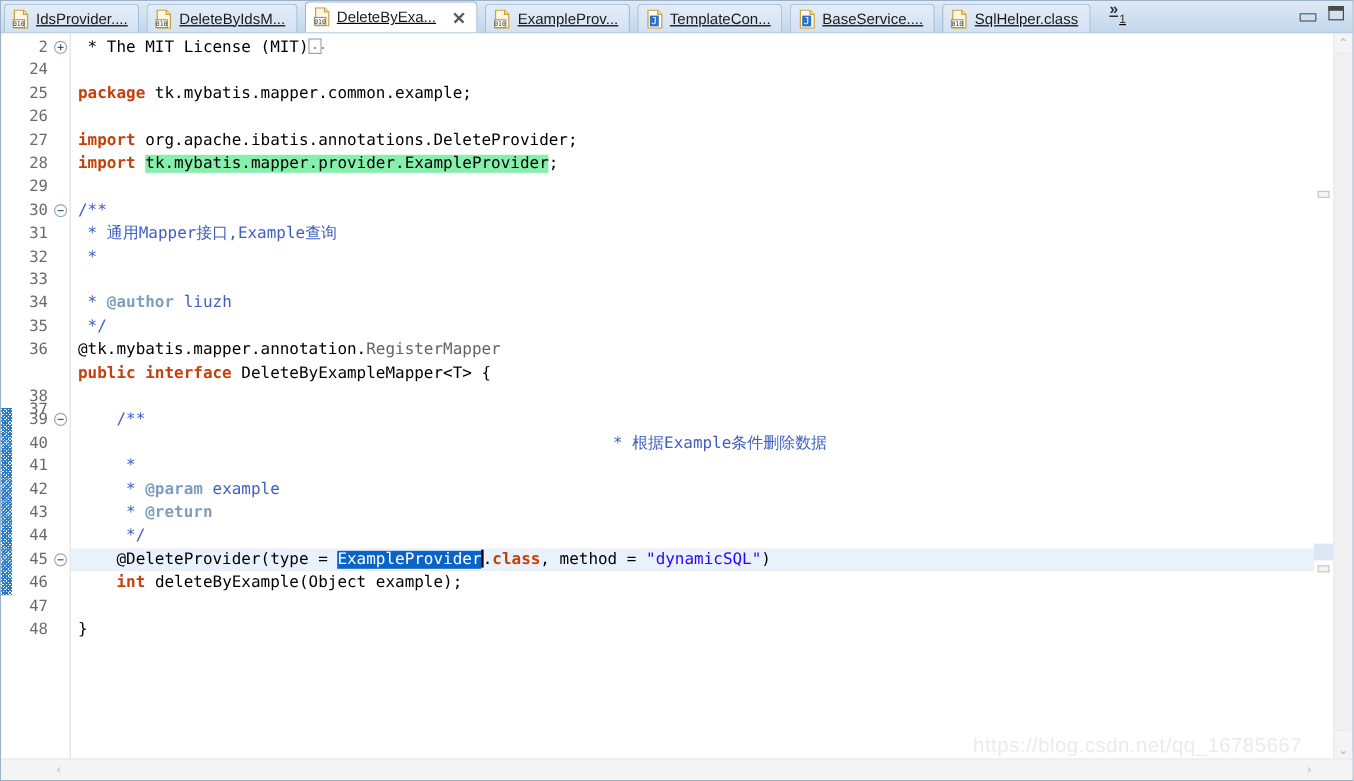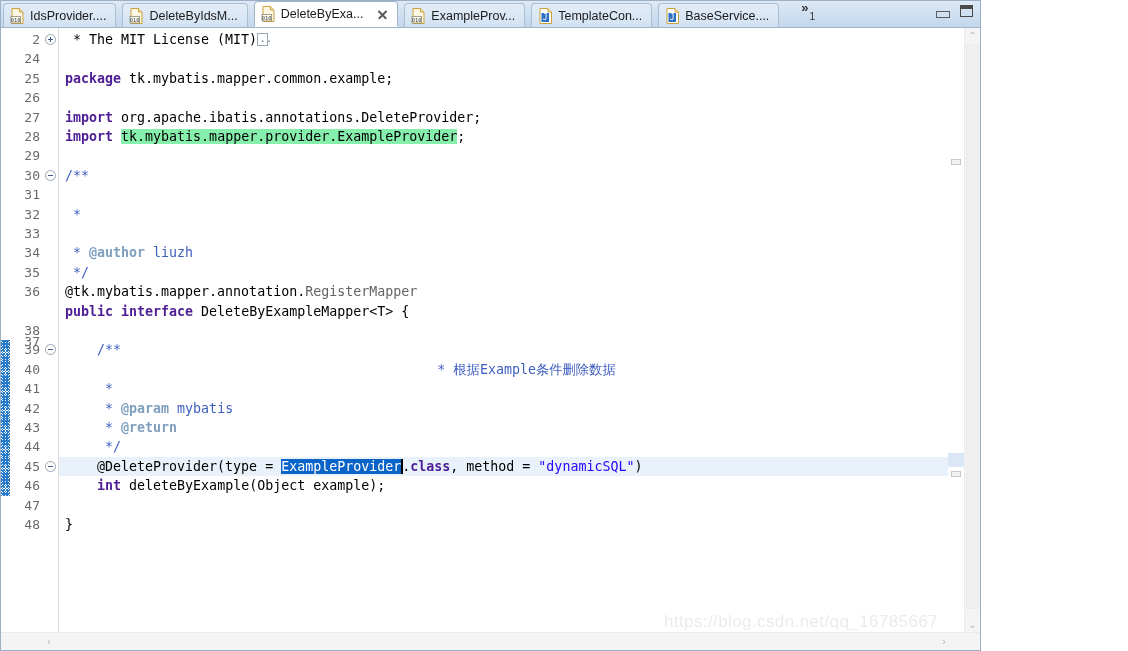--- a/index.html
+++ b/index.html
@@ -3,24 +3,25 @@
 <meta charset="utf-8">
 <style>
   html,body{margin:0;padding:0;}
   body{
     width:1128px;height:651px;overflow:hidden;
     font-family:"Liberation Sans",sans-serif;
     background:#ffffff;
     -webkit-font-smoothing:antialiased;
   }
   .window{
-    position:relative;width:981px;height:651px;
+    position:relative;width:1128px;height:651px;
     background:linear-gradient(#ffffff,#ffffff);
     border:1px solid #9ab0c6;box-sizing:border-box;
     overflow:hidden;
+    text-decoration:underline;
   }
 
   
   .tabbar{
     position:relative;height:27px;
     background:linear-gradient(#dfe9f5 0%,#cedff0 55%,#c3d6ea 100%);
     border-bottom:1px solid #9fb6cd;
     display:flex;align-items:flex-end;
     box-sizing:border-box;
   }
@@ -130,21 +131,21 @@
   .fold .h{left:2px;top:4px;width:5px;height:1px;}
   .fold .v{left:4px;top:2px;width:1px;height:5px;}
 
   .codeline{
     position:absolute;left:0;right:0;height:19.4px;line-height:19.4px;
     font-family:"DejaVu Sans Mono","Liberation Mono",monospace;
     font-size:13.3px;white-space:pre;color:#000000;
     padding-left:6px;box-sizing:border-box;
   }
   .hl-line{background:#e9f1fb;}
-  .kw{color:#4c1d95;font-weight:bold;}
+  .kw{color:#c2410c;font-weight:bold;}
   .jdoc{color:#3f5fbf;}
   .jtag{color:#7f9fbf;font-weight:bold;}
   .jhtml{color:#7f7f9f;}
   .str{color:#2a00ff;}
   .ann{color:#646464;}
   .plain{color:#000000;}
   .occ{background:#86efac;}
   .sel{background:#0a64c8;color:#ffffff;}
   .caret{
     display:inline-block;width:0;border-left:2px solid #000;
@@ -267,20 +268,31 @@
             <svg width="15" height="16" viewBox="0 0 15 16">
               <path d="M2 0.5 h8 l3.5 3.5 v11.5 h-11.5 z" fill="#fff" stroke="#c9a23a" stroke-width="1"></path>
               <path d="M10 0.5 v3.5 h3.5" fill="#f2e2b0" stroke="#c9a23a" stroke-width="1"></path>
               <rect x="3.5" y="5" width="7.5" height="9" fill="#2d6fc4"></rect>
               <text x="7.2" y="12.3" font-size="8" font-family="DejaVu Sans Mono, monospace" fill="#fff" text-anchor="middle">J</text>
             </svg>
           </span>
           <span class="tab-label">BaseService....</span>
         </div>
         <div class="tab-sep"></div>
+        <div class="tab inactive">
+          <span class="ficon">
+            <svg width="15" height="16" viewBox="0 0 15 16">
+              <path d="M2 0.5 h7.5 l3.5 3.5 v11.5 h-11 z" fill="#fdf6e2" stroke="#c9a23a" stroke-width="1"></path>
+              <path d="M9.5 0.5 v3.5 h3.5" fill="#f2e2b0" stroke="#c9a23a" stroke-width="1"></path>
+              <rect x="1" y="8.5" width="9.5" height="6.5" fill="#fcfbf4" stroke="#8a8a6a" stroke-width="0.8"></rect>
+              <text x="5.7" y="13.6" font-size="5.4" font-family="DejaVu Sans Mono, monospace" fill="#3a3a3a" text-anchor="middle">010</text>
+            </svg>
+          </span>
+          <span class="tab-label">SqlHelper.class</span>
+        </div>
         <div class="tab-sep"></div>
       </div>
 
     <div class="chevmore">
       <span class="cc">»</span>
       <span class="n">1</span>
     </div>
 
     <div class="wbtns">
       <div class="wbtn">
@@ -351,30 +363,31 @@
     <div class="codearea" id="code-host">
       <div class="watermark">https://blog.csdn.net/qq_16785667</div>
     <div class="codeline" style="top: 2px;"><span class="plain"> * The MIT License (MIT)</span><span class="foldbox"></span></div>
         <div class="codeline" style="top: 21.4px;"></div>
         <div class="codeline" style="top: 40.8px;"><span class="kw">package</span><span class="plain"> tk.mybatis.mapper.common.example;</span></div>
         <div class="codeline" style="top: 60.2px;"></div>
         <div class="codeline" style="top: 79.6px;"><span class="kw">import</span><span class="plain"> org.apache.ibatis.annotations.DeleteProvider;</span></div>
         <div class="codeline" style="top: 99px;"><span class="kw">import</span><span class="plain"> </span><span class="occ">tk.mybatis.mapper.provider.ExampleProvider</span><span class="plain">;</span></div>
         <div class="codeline" style="top: 118.4px;"></div>
         <div class="codeline" style="top: 137.8px;"><span class="jdoc">/**</span></div>
+        <div class="codeline" style="top: 157.2px;"><span class="jdoc"> * 通用Mapper接口,Example查询</span></div>
         <div class="codeline" style="top: 176.6px;"><span class="jdoc"> *</span></div>
         <div class="codeline" style="top: 215.4px;"><span class="jdoc"> * </span><span class="jtag">@author</span><span class="jdoc"> liuzh</span></div>
         <div class="codeline" style="top: 234.8px;"><span class="jdoc"> */</span></div>
         <div class="codeline" style="top: 254.2px;"><span class="plain">@tk.mybatis.mapper.annotation.</span><span class="ann">RegisterMapper</span></div>
         <div class="codeline" style="top: 273.6px;"><span class="kw">public interface</span><span class="plain"> DeleteByExampleMapper&lt;T&gt; {</span></div>
         <div class="codeline" style="top: 293px;"></div>
         <div class="codeline" style="top: 312.4px;"><span class="jdoc">    /**</span></div>
         <div class="codeline" style="top: 331.8px; text-align: center;"><span class="jdoc">     * 根据Example条件删除数据</span></div>
         <div class="codeline" style="top: 351.2px;"><span class="jdoc">     *</span></div>
-        <div class="codeline" style="top: 370.6px;"><span class="jdoc">     * </span><span class="jtag">@param</span><span class="jdoc"> mybatis</span></div>
+        <div class="codeline" style="top: 370.6px;"><span class="jdoc">     * </span><span class="jtag">@param</span><span class="jdoc"> example</span></div>
         <div class="codeline" style="top: 390px;"><span class="jdoc">     * </span><span class="jtag">@return</span></div>
         <div class="codeline" style="top: 409.4px;"><span class="jdoc">     */</span></div>
         <div class="codeline hl-line" style="top: 428.8px; left: 0px; right: 0px;"></div>
         <div class="codeline" style="top: 428.8px;"><span class="plain">    @DeleteProvider(type = </span><span class="sel">ExampleProvider</span><span class="caret"></span><span class="plain">.</span><span class="kw">class</span><span class="plain">, method = </span><span class="str">"dynamicSQL"</span><span class="plain">)</span></div>
         <div class="codeline" style="top: 448.2px;"><span class="plain">    </span><span class="kw">int</span><span class="plain"> deleteByExample(Object example);</span></div>
         <div class="codeline" style="top: 467.6px;"></div>
         <div class="codeline" style="top: 487px;"><span class="plain">}</span></div>
       </div>
 
     <div class="ovruler">

